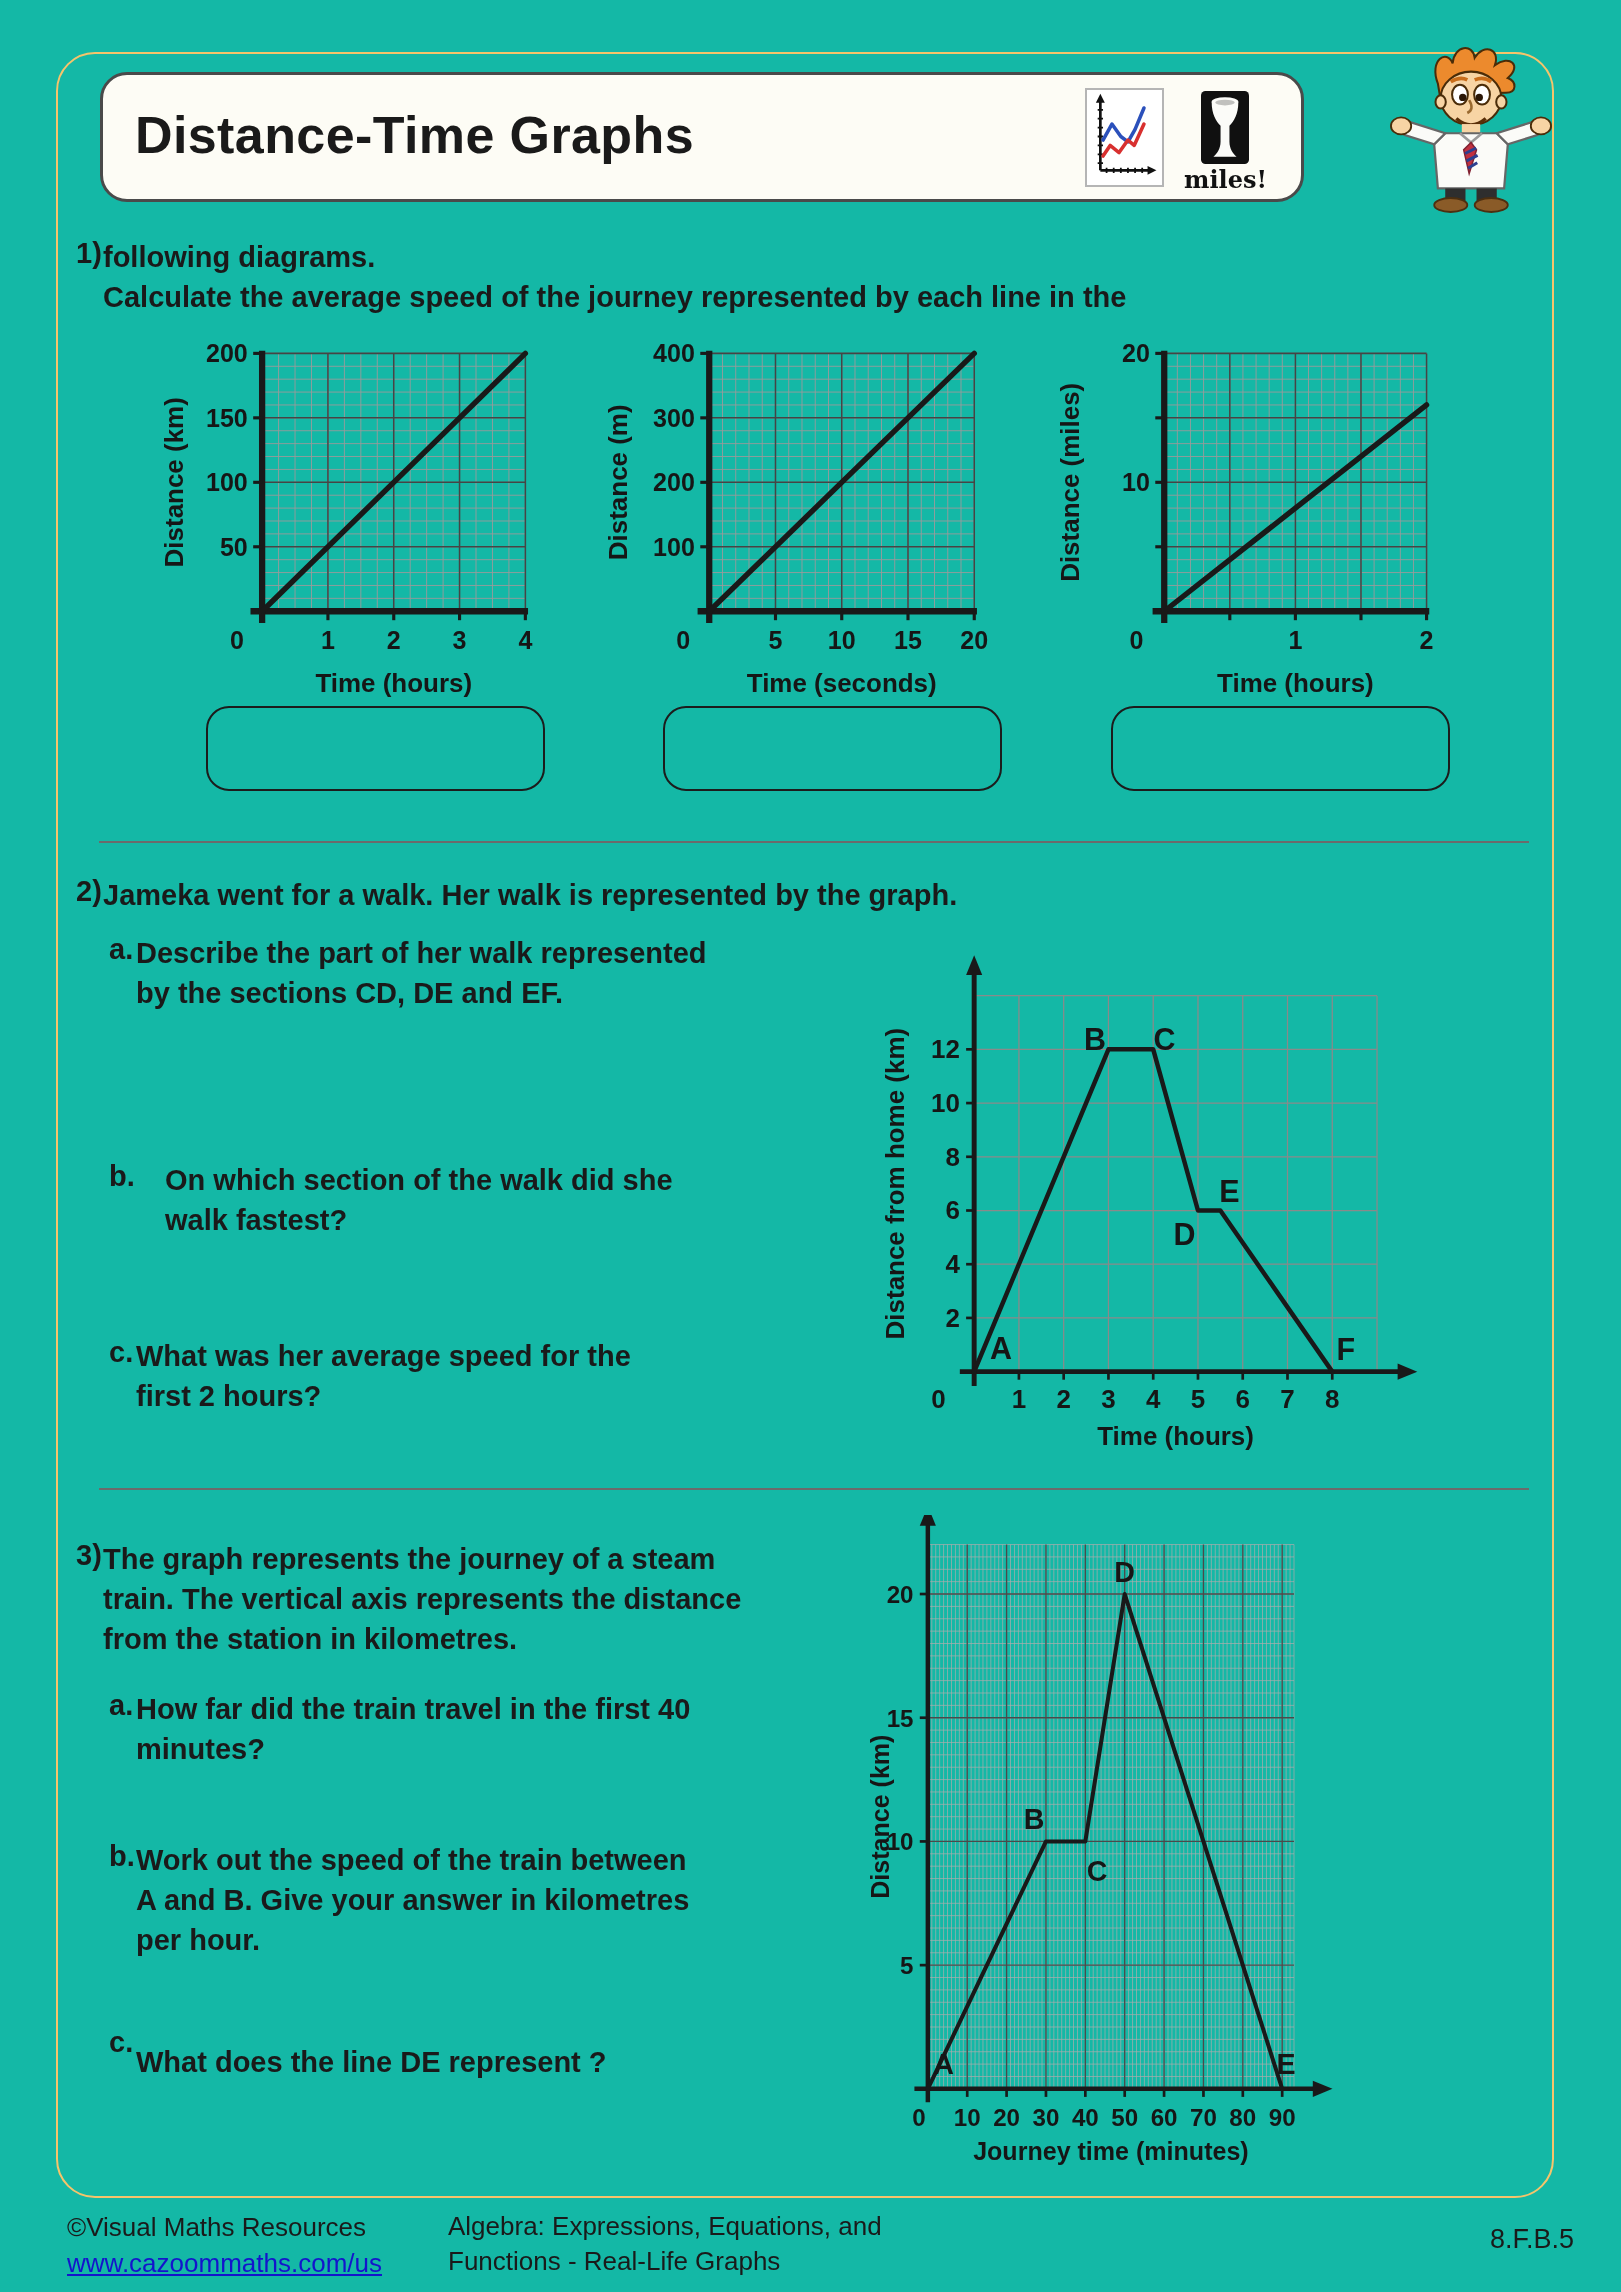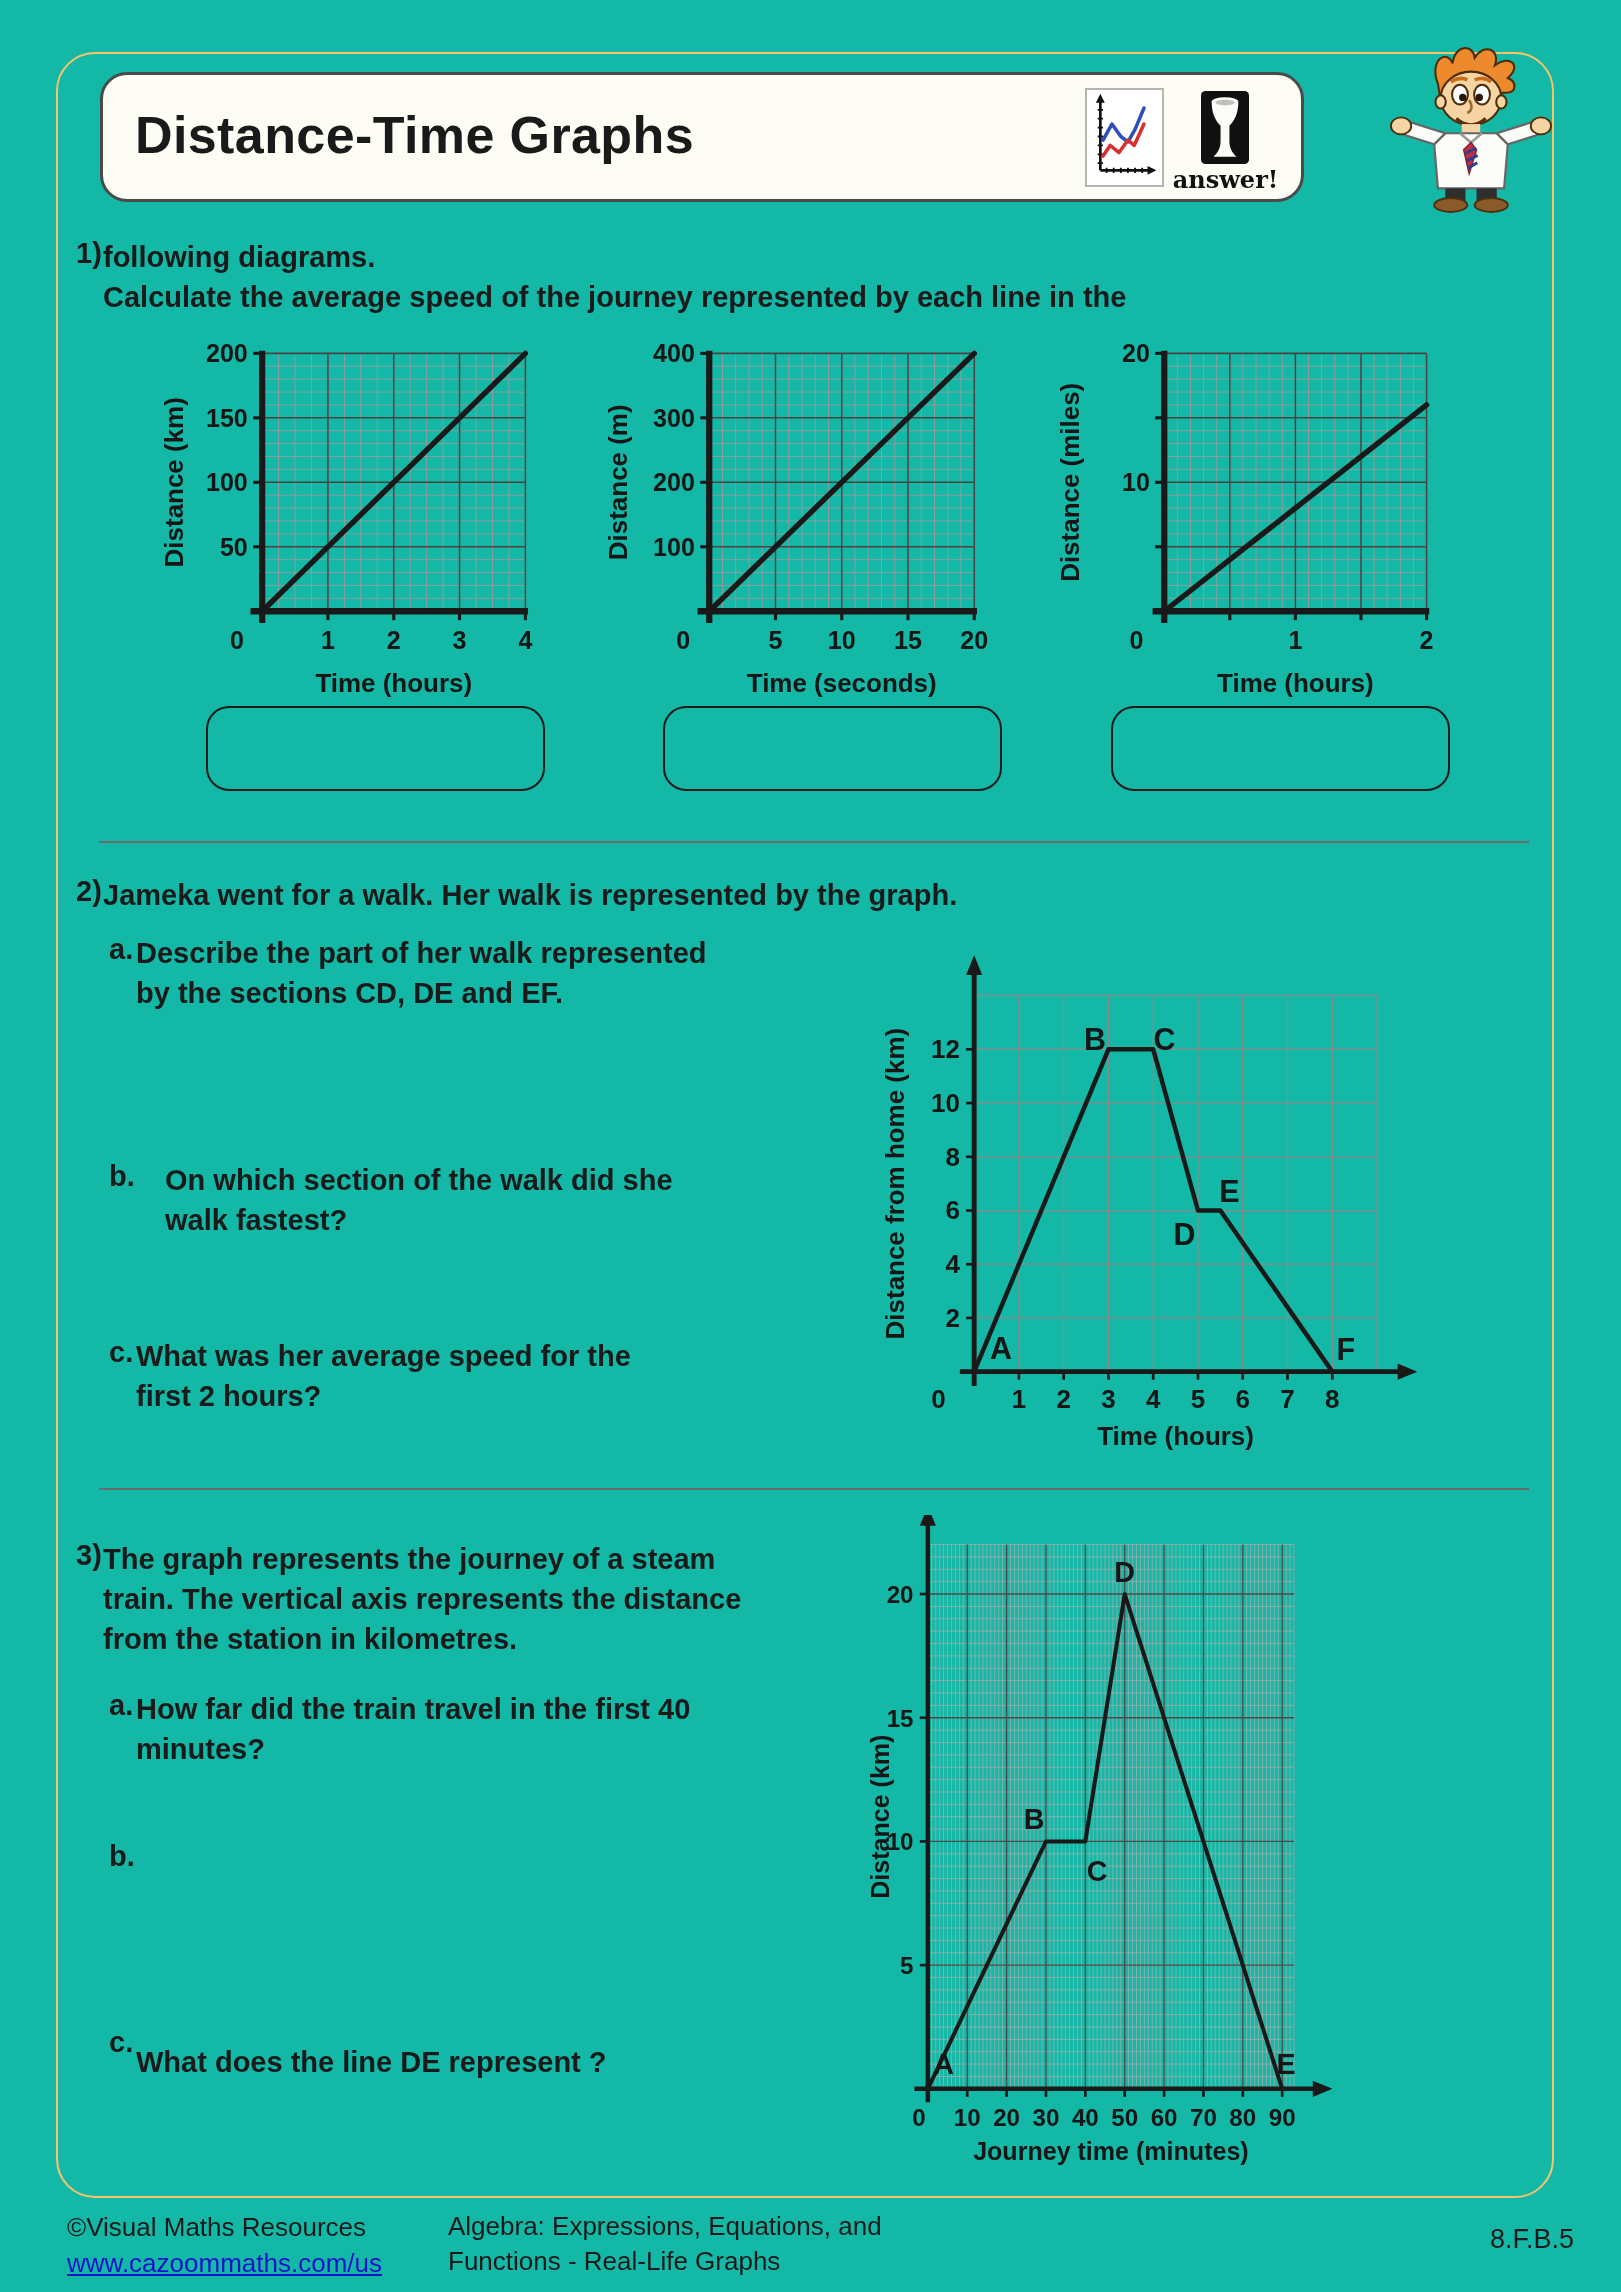--- a/index.html
+++ b/index.html
@@ -54,21 +54,21 @@
     </div>
 
     <div class="logo-black">
       <svg width="48" height="73" viewBox="0 0 54 82">
         <rect x="0" y="0" width="54" height="82" rx="5" fill="#101010"></rect>
         <path d="M12 12 C12 26 17 34 22 39 L22 57 C22 65 18 70 14 74 L40 74 C36 70 32 65 32 57 L32 39 C37 34 42 26 42 12 Z" fill="#fbfbf8"></path>
         <ellipse cx="27" cy="12" rx="15" ry="5" fill="#fbfbf8"></ellipse>
         <ellipse cx="27" cy="13" rx="11" ry="3.2" fill="#101010" opacity="0.25"></ellipse>
       </svg>
     </div>
-    <div class="logo-text">answer!</div>
+    <div class="logo-text">miles!</div>
   </div>
 
   <div class="mascot">
     <svg width="184" height="175" viewBox="0 0 100 95">
       <g stroke="#4a2c08" stroke-width="1.1">
         <path d="M32 22 C27 9 37 3 40 11 C41 1 51 0 52 8 C57 0 66 3 63 12 C71 6 78 12 70 19 C75 21 75 27 69 27 L33 28 Z" fill="#ec8a2d"></path>
         <ellipse cx="50" cy="30" rx="16.5" ry="14.5" fill="#f7d4a4"></ellipse>
         <ellipse cx="33.5" cy="32" rx="2.8" ry="3.6" fill="#f7d4a4"></ellipse>
         <ellipse cx="66.5" cy="32" rx="2.8" ry="3.6" fill="#f7d4a4"></ellipse>
         <ellipse cx="44" cy="28" rx="4.3" ry="5.4" fill="#fff"></ellipse>
@@ -267,20 +267,25 @@
     <div>The graph represents the journey of a steam</div>
     <div>train. The vertical axis represents the distance</div>
     <div>from the station in kilometres.</div>
   </div>
   <div class="qnum" style="left:109px;top:1689px;">a.</div>
   <div class="qtext" style="left:136px;top:1689px;">
     <div>How far did the train travel in the first 40</div>
     <div>minutes?</div>
   </div>
   <div class="qnum" style="left:109px;top:1840px;">b.</div>
+  <div class="qtext" style="left:136px;top:1840px;">
+    <div>Work out the speed of the train between</div>
+    <div>A and B. Give your answer in kilometres</div>
+    <div>per hour.</div>
+  </div>
   <div class="qnum" style="left:109px;top:2026px;">c.</div>
   <div class="qtext" style="left:136px;top:2026px;margin-top:16px;">
     <div>What does the line DE represent ?</div>
   </div>
 
   <div class="chart" id="chart-q3" style="left: 855px; top: 1515px; width: 502px; height: 658px;"><svg width="502" height="658" viewBox="0 0 560 735">
         <path d="M81,641L81,33M85.3978494623656,641L85.3978494623656,33M89.79569892473118,641L89.79569892473118,33M94.19354838709677,641L94.19354838709677,33M98.59139784946237,641L98.59139784946237,33M102.98924731182795,641L102.98924731182795,33M107.38709677419355,641L107.38709677419355,33M111.78494623655914,641L111.78494623655914,33M116.18279569892474,641L116.18279569892474,33M120.58064516129032,641L120.58064516129032,33M124.9784946236559,641L124.9784946236559,33M129.3763440860215,641L129.3763440860215,33M133.7741935483871,641L133.7741935483871,33M138.17204301075267,641L138.17204301075267,33M142.56989247311827,641L142.56989247311827,33M146.96774193548387,641L146.96774193548387,33M151.36559139784947,641L151.36559139784947,33M155.76344086021504,641L155.76344086021504,33M160.16129032258064,641L160.16129032258064,33M164.55913978494624,641L164.55913978494624,33M168.9569892473118,641L168.9569892473118,33M173.35483870967744,641L173.35483870967744,33M177.752688172043,641L177.752688172043,33M182.1505376344086,641L182.1505376344086,33M186.5483870967742,641L186.5483870967742,33M190.94623655913978,641L190.94623655913978,33M195.34408602150535,641L195.34408602150535,33M199.74193548387098,641L199.74193548387098,33M204.13978494623655,641L204.13978494623655,33M208.53763440860214,641L208.53763440860214,33M212.93548387096774,641L212.93548387096774,33M217.33333333333331,641L217.33333333333331,33M221.73118279569894,641L221.73118279569894,33M226.1290322580645,641L226.1290322580645,33M230.5268817204301,641L230.5268817204301,33M234.9247311827957,641L234.9247311827957,33M239.32258064516128,641L239.32258064516128,33M243.72043010752688,641L243.72043010752688,33M248.11827956989248,641L248.11827956989248,33M252.51612903225808,641L252.51612903225808,33M256.9139784946236,641L256.9139784946236,33M261.31182795698925,641L261.31182795698925,33M265.7096774193549,641L265.7096774193549,33M270.10752688172045,641L270.10752688172045,33M274.505376344086,641L274.505376344086,33M278.9032258064516,641L278.9032258064516,33M283.3010752688172,641L283.3010752688172,33M287.6989247311828,641L287.6989247311828,33M292.0967741935484,641L292.0967741935484,33M296.494623655914,641L296.494623655914,33M300.89247311827955,641L300.89247311827955,33M305.2903225806451,641L305.2903225806451,33M309.6881720430107,641L309.6881720430107,33M314.0860215053764,641L314.0860215053764,33M318.48387096774195,641L318.48387096774195,33M322.8817204301075,641L322.8817204301075,33M327.2795698924731,641L327.2795698924731,33M331.6774193548387,641L331.6774193548387,33M336.0752688172043,641L336.0752688172043,33M340.4731182795699,641L340.4731182795699,33M344.8709677419355,641L344.8709677419355,33M349.26881720430106,641L349.26881720430106,33M353.66666666666663,641L353.66666666666663,33M358.06451612903226,641L358.06451612903226,33M362.4623655913979,641L362.4623655913979,33M366.86021505376345,641L366.86021505376345,33M371.258064516129,641L371.258064516129,33M375.65591397849465,641L375.65591397849465,33M380.0537634408602,641L380.0537634408602,33M384.4516129032258,641L384.4516129032258,33M388.8494623655914,641L388.8494623655914,33M393.247311827957,641L393.247311827957,33M397.64516129032256,641L397.64516129032256,33M402.04301075268813,641L402.04301075268813,33M406.44086021505376,641L406.44086021505376,33M410.83870967741933,641L410.83870967741933,33M415.23655913978496,641L415.23655913978496,33M419.63440860215053,641L419.63440860215053,33M424.03225806451616,641L424.03225806451616,33M428.4301075268817,641L428.4301075268817,33M432.8279569892473,641L432.8279569892473,33M437.2258064516129,641L437.2258064516129,33M441.6236559139785,641L441.6236559139785,33M446.02150537634407,641L446.02150537634407,33M450.4193548387097,641L450.4193548387097,33M454.81720430107526,641L454.81720430107526,33M459.21505376344084,641L459.21505376344084,33M463.6129032258064,641L463.6129032258064,33M468.0107526881721,641L468.0107526881721,33M472.40860215053766,641L472.40860215053766,33M476.80645161290323,641L476.80645161290323,33M481.2043010752688,641L481.2043010752688,33M485.60215053763443,641L485.60215053763443,33M490,641L490,33" stroke="#adadad" stroke-width="0.8" fill="none"></path>
         <path d="M81,641L490,641M81,627.1818181818181L490,627.1818181818181M81,613.3636363636364L490,613.3636363636364M81,599.5454545454545L490,599.5454545454545M81,585.7272727272727L490,585.7272727272727M81,571.9090909090909L490,571.9090909090909M81,558.0909090909091L490,558.0909090909091M81,544.2727272727273L490,544.2727272727273M81,530.4545454545455L490,530.4545454545455M81,516.6363636363636L490,516.6363636363636M81,502.8181818181818L490,502.8181818181818M81,489L490,489M81,475.1818181818182L490,475.1818181818182M81,461.3636363636364L490,461.3636363636364M81,447.54545454545456L490,447.54545454545456M81,433.72727272727275L490,433.72727272727275M81,419.9090909090909L490,419.9090909090909M81,406.0909090909091L490,406.0909090909091M81,392.27272727272725L490,392.27272727272725M81,378.45454545454544L490,378.45454545454544M81,364.6363636363636L490,364.6363636363636M81,350.8181818181818L490,350.8181818181818M81,337L490,337M81,323.1818181818182L490,323.1818181818182M81,309.3636363636364L490,309.3636363636364M81,295.5454545454545L490,295.5454545454545M81,281.7272727272727L490,281.7272727272727M81,267.9090909090909L490,267.9090909090909M81,254.09090909090912L490,254.09090909090912M81,240.2727272727273L490,240.2727272727273M81,226.4545454545455L490,226.4545454545455M81,212.63636363636363L490,212.63636363636363M81,198.8181818181818L490,198.8181818181818M81,185L490,185M81,171.1818181818182L490,171.1818181818182M81,157.36363636363637L490,157.36363636363637M81,143.5454545454545L490,143.5454545454545M81,129.7272727272727L490,129.7272727272727M81,115.90909090909088L490,115.90909090909088M81,102.09090909090912L490,102.09090909090912M81,88.27272727272725L490,88.27272727272725M81,74.4545454545455L490,74.4545454545455M81,60.636363636363626L490,60.636363636363626M81,46.818181818181756L490,46.818181818181756M81,33L490,33" stroke="#adadad" stroke-width="0.8" fill="none"></path>
         <path d="M81,641L81,33M124.9784946236559,641L124.9784946236559,33M168.9569892473118,641L168.9569892473118,33M212.93548387096774,641L212.93548387096774,33M256.9139784946236,641L256.9139784946236,33M300.89247311827955,641L300.89247311827955,33M344.8709677419355,641L344.8709677419355,33M388.8494623655914,641L388.8494623655914,33M432.8279569892473,641L432.8279569892473,33M476.80645161290323,641L476.80645161290323,33" stroke="#4a4a4a" stroke-width="1.5" fill="none"></path>
         <path d="M81,641L490,641M81,502.8181818181818L490,502.8181818181818M81,364.6363636363636L490,364.6363636363636M81,226.4545454545455L490,226.4545454545455M81,88.27272727272725L490,88.27272727272725" stroke="#4a4a4a" stroke-width="1.5" fill="none"></path>

